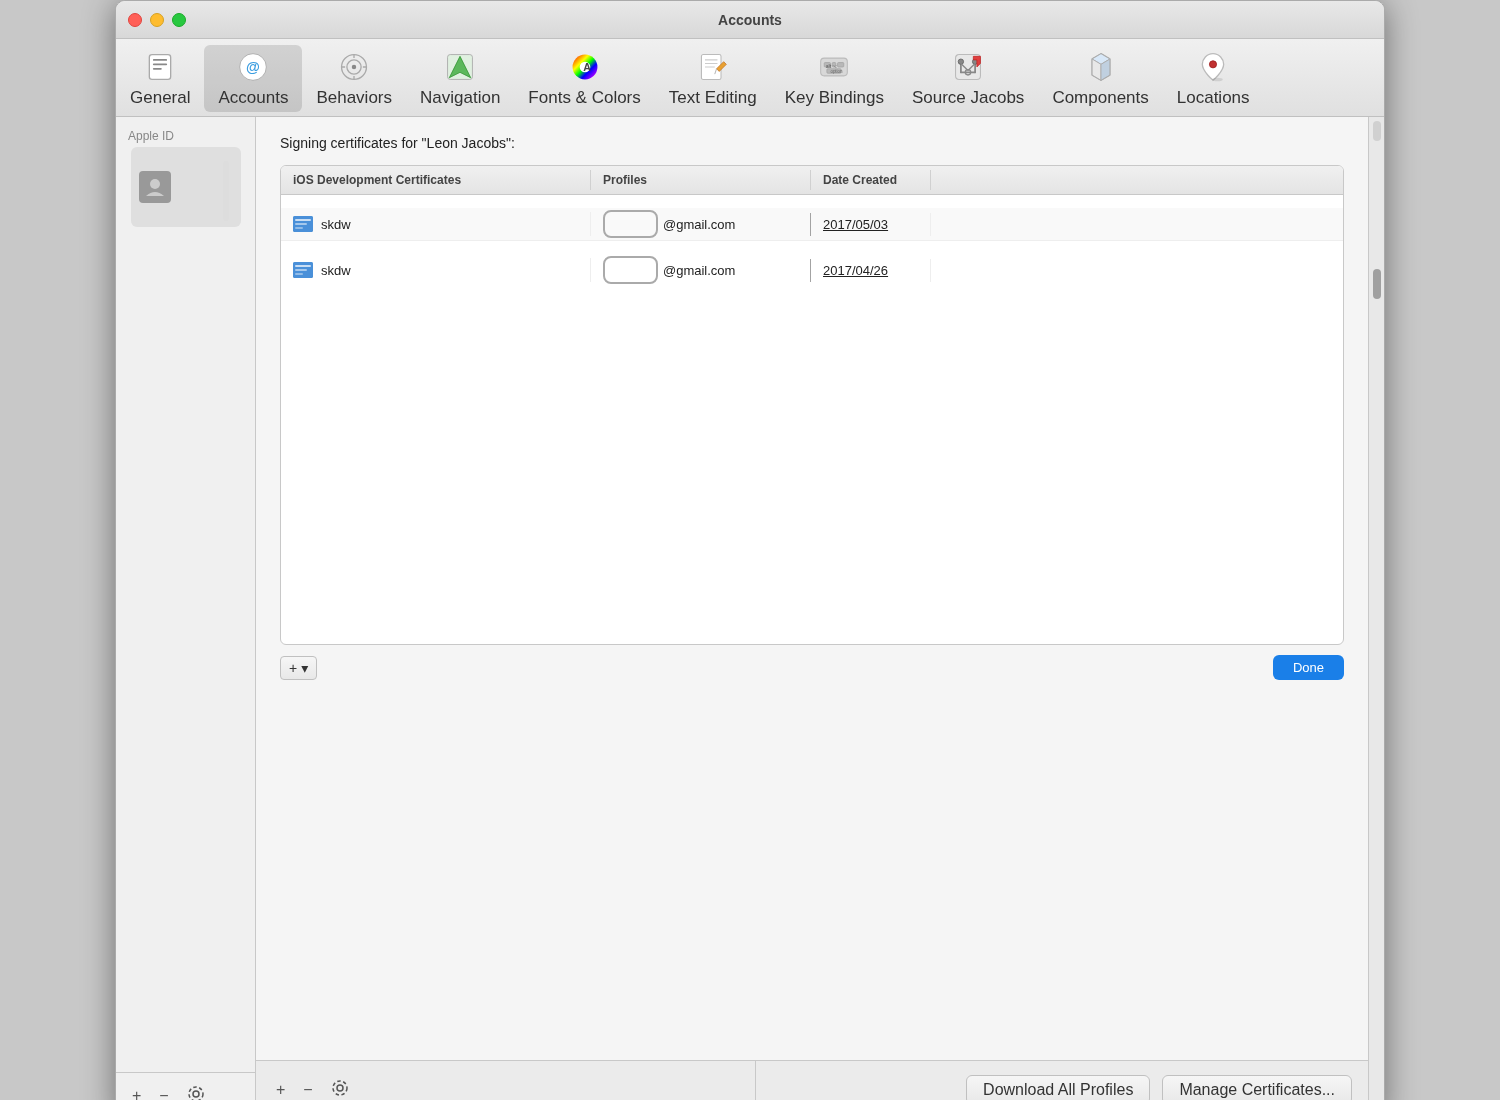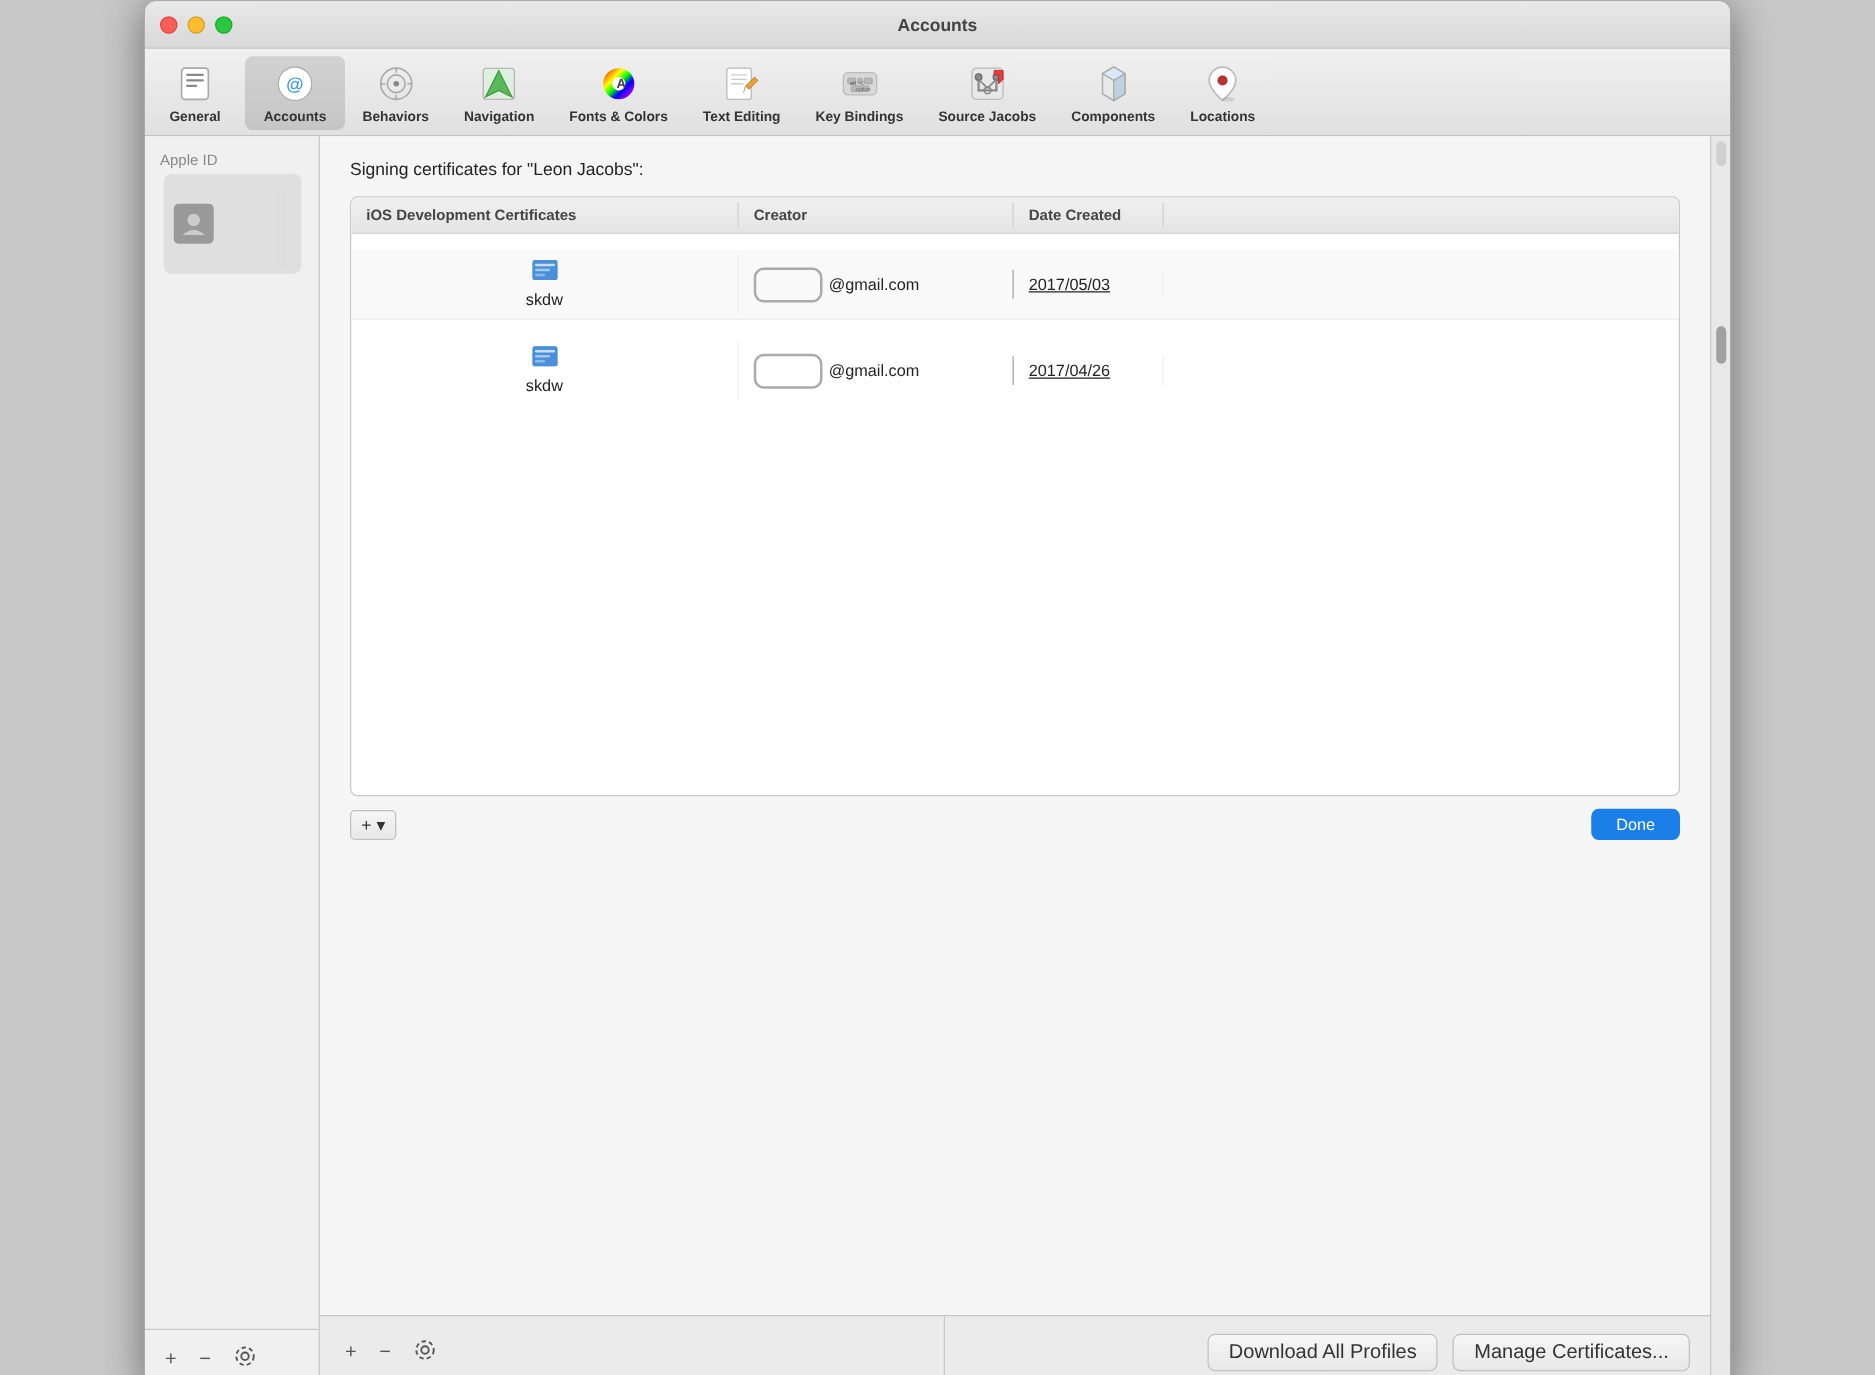--- a/index.html
+++ b/index.html
@@ -79,23 +79,22 @@
     }
     .toolbar-icon {
       width: 36px; height: 36px;
       display: flex;
       align-items: center;
       justify-content: center;
       margin-bottom: 3px;
       font-size: 22px;
     }
     .toolbar-label {
-      font-size: 11px;
+      font-size: 17px;
       color: #333;
-      font-weight: bold;
     }
 
     
     .main-content {
       display: flex;
       height: calc(1100px - 38px - 60px);
       min-height: 600px;
     }
 
     
@@ -230,21 +229,20 @@
     .certs-row:last-child { border-bottom: none; }
     .certs-row:nth-child(even) { background: #f9f9f9; }
     .cert-name-cell {
       width: 310px;
       padding: 4px 12px;
       display: flex;
       align-items: center;
       gap: 8px;
       border-right: 1px solid #eee;
       font-size: 13px;
-      flex-direction: column;
     }
     .cert-icon {
       width: 20px; height: 16px;
       background: linear-gradient(to bottom, #5b9bd5, #3475b8);
       border-radius: 2px;
       display: flex;
       align-items: center;
       justify-content: center;
       flex-shrink: 0;
       font-size: 8px;
@@ -580,21 +578,21 @@
     </div>
 
     <div class="content-panel">
       <div class="certs-section">
 
         <div class="certs-title">Signing certificates for "Leon Jacobs":</div>
 
         <div class="certs-table">
           <div class="certs-table-header">
             <div class="certs-col-name">iOS Development Certificates</div>
-            <div class="certs-col-creator">Creator</div>
+            <div class="certs-col-creator">Profiles</div>
             <div class="certs-col-date">Date Created</div>
           </div>
 
           <div class="certs-row">
             <div class="cert-name-cell">
               <div class="cert-icon">
                 <svg width="20" height="16" viewBox="0 0 20 16">
                   <rect width="20" height="16" rx="2" fill="#4a90d9"></rect>
                   <rect x="2" y="3" width="16" height="2" rx="1" fill="white" opacity="0.7"></rect>
                   <rect x="2" y="7" width="12" height="2" rx="1" fill="white" opacity="0.5"></rect>

